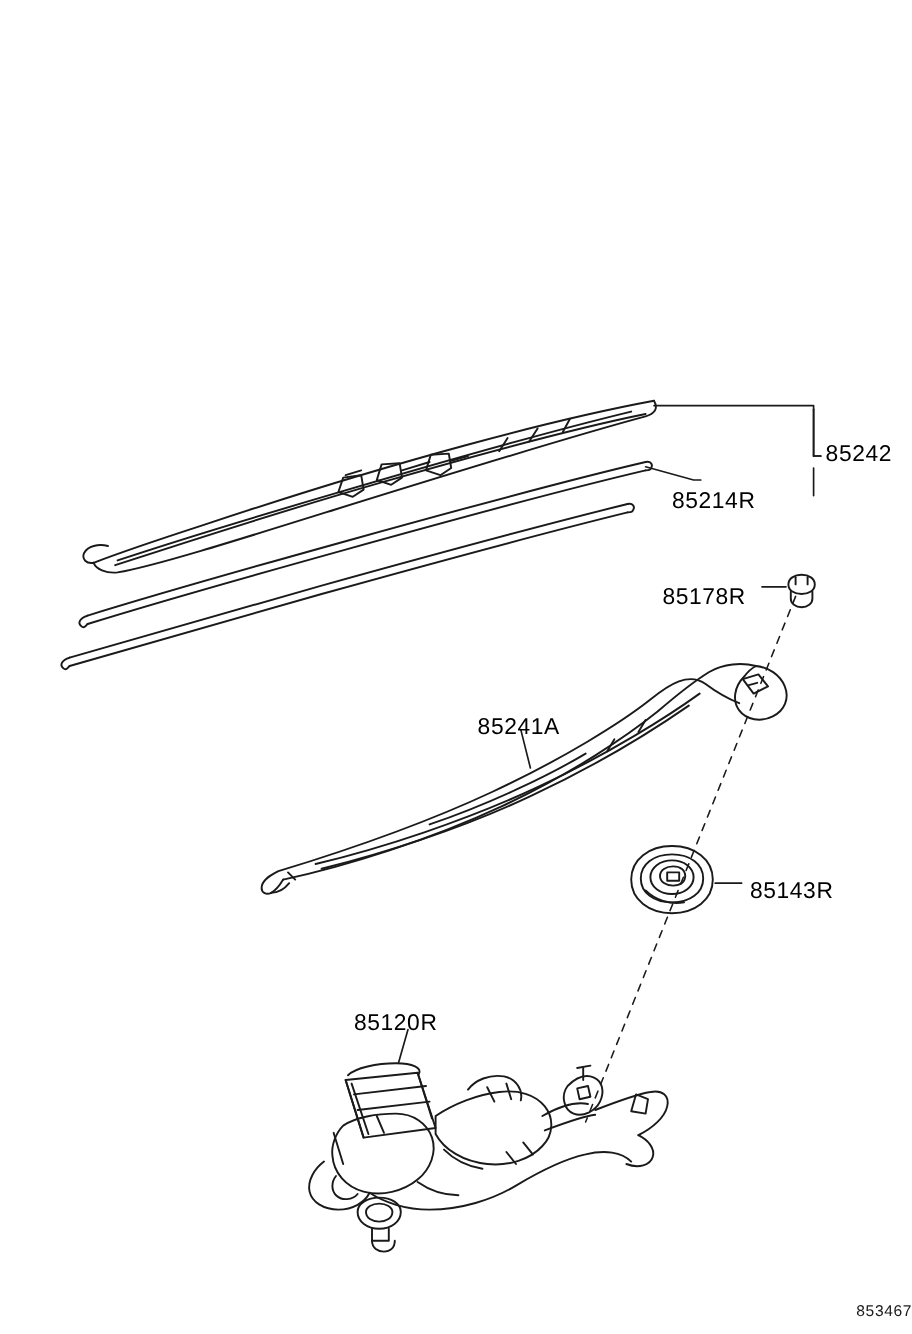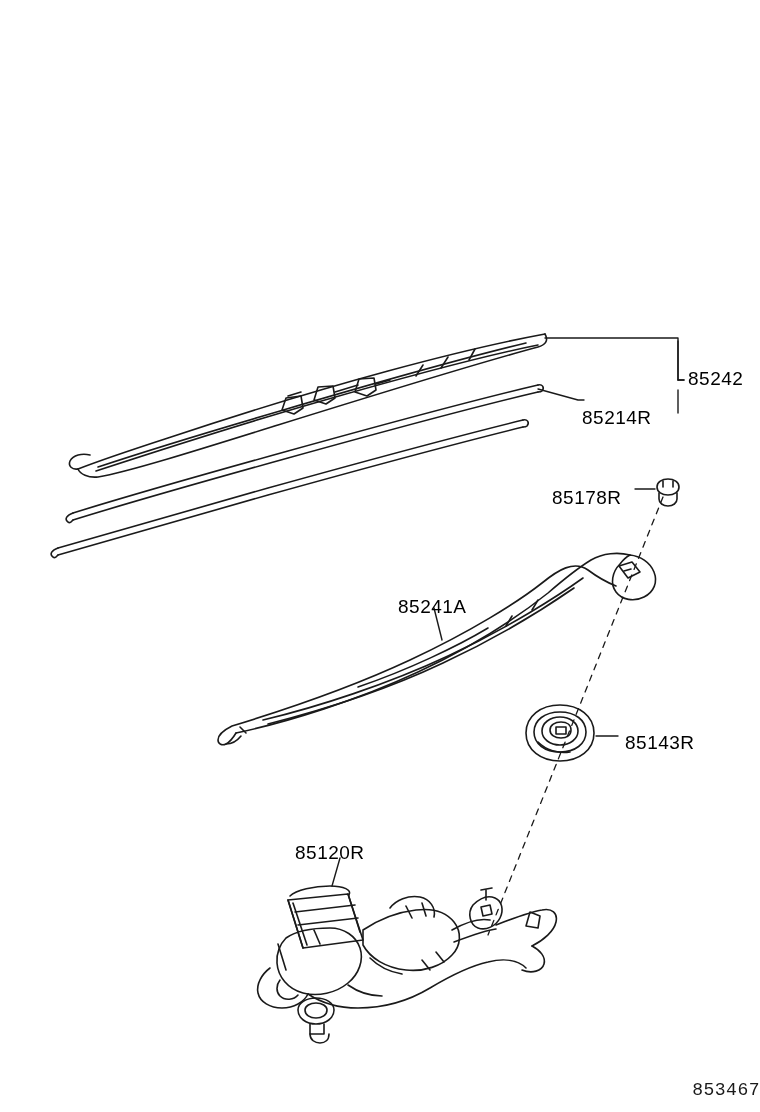--- a/index.html
+++ b/index.html
@@ -32,22 +32,22 @@
     font-family: "Liberation Sans", sans-serif;
     font-size: 19px;
     letter-spacing: 0.5px;
     color: #000000;
     white-space: nowrap;
   }
   .footer-code {
     position: absolute;
     right: 18px;
     bottom: 12px;
-    font-family: Liberation Mono, monospace;
-    font-size: 18px;
+    font-family: Liberation Sans, sans-serif;
+    font-size: 13px;
     color: #1a1a1a;
     letter-spacing: 0.5px;
   }
 </style>
 </head>
 <body>
 
 <div id="diagram-root">
 
   <svg class="drawing" viewBox="0 0 760 1112" xmlns="http://www.w3.org/2000/svg">
@@ -212,21 +212,21 @@
       </g>
 
       <g stroke-width="1.3" stroke-dasharray="6 6">
         <path d="M645 497 L 470 935"></path>
       </g>
 
     </g>
   </svg>
 
   <div class="part-label" style="left:670px; top:368px;">85242</div>
-  <div class="part-label" style="left:564px; top:407px;">85214R</div>
+  <div class="part-label" style="left:542px; top:407px;">85214R</div>
   <div class="part-label" style="left:534px; top:487px;text-align:right;">85178R</div>
   <div class="part-label" style="left:380px; top:596px;text-align:right;">85241A</div>
   <div class="part-label" style="left:607px; top:732px;">85143R</div>
   <div class="part-label" style="left:277px; top:842px;">85120R</div>
 
   <div class="footer-code">853467</div>
 
 </div>
 
 </body></html>

